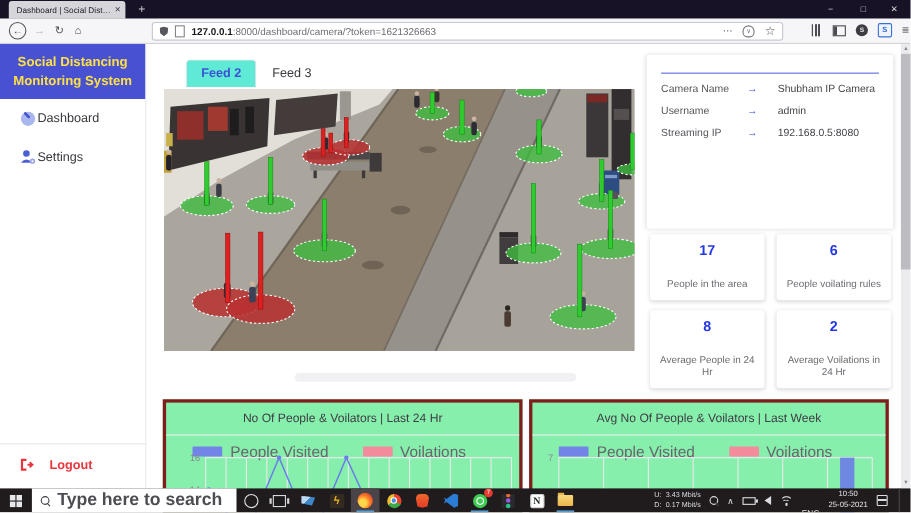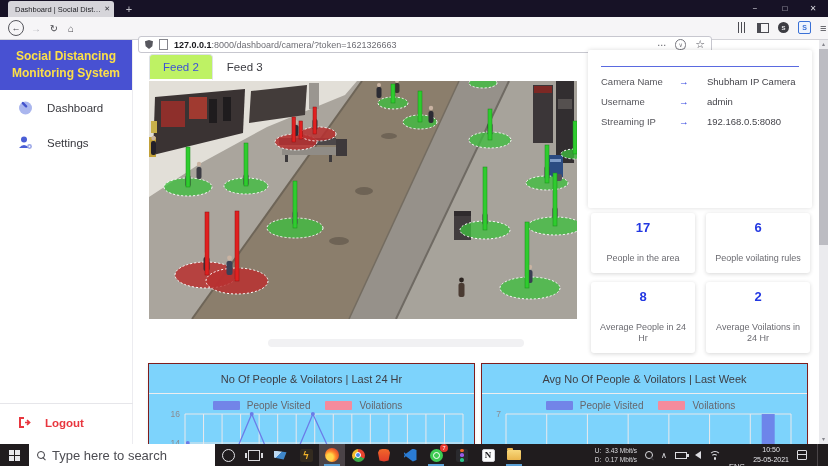--- a/index.html
+++ b/index.html
@@ -14,21 +14,21 @@
   .newtab{position:absolute;left:121px;top:0;width:16px;height:17px;color:#c4c3cb;font-size:11px;
     display:flex;align-items:center;justify-content:center;}
   .winctl{position:absolute;top:0;height:17px;width:30px;display:flex;align-items:center;justify-content:center;
     color:#d9d8de;font-size:8px;}
   
   .navbar{position:absolute;left:0;top:17px;width:828px;height:23px;background:#f6f5f7;border-bottom:1px solid #d2d2d7;box-sizing:border-box;}
   .navbtn{position:absolute;top:20px;width:16px;height:16px;display:flex;align-items:center;justify-content:center;
     color:#47474d;font-size:10px;}
   .backcirc{border:1px solid #55555c;border-radius:50%;width:14px;height:14px;font-size:9px;}
   .urlbar{position:absolute;left:138px;top:20px;width:574px;height:17px;background:#fff;border:1px solid #c7c7cf;
-    border-radius:3px;box-sizing:border-box;display:flex;align-items:center;padding:0 6px;margin-top:16px;}
+    border-radius:3px;box-sizing:border-box;display:flex;align-items:center;padding:0 6px;}
   .shield{width:8px;height:9px;background:#57575e;clip-path:polygon(50% 0,100% 15%,92% 70%,50% 100%,8% 70%,0 15%);margin-right:6px;}
   .pageicon{width:7px;height:9px;background:#fff;border:1px solid #85858c;margin-right:6px;}
   .urltext{font-size:9px;color:#6d6d74;white-space:nowrap;overflow:hidden;flex:1;}
   .urltext b{color:#17171c;font-weight:700;}
   .urlbar .mini{color:#56565e;font-size:9px;margin-left:9px;}
   .pocket{width:9px;height:9px;border-radius:50% 50% 40% 40%;border:1px solid #76767e;font-size:6px;color:#76767e;
     display:flex;align-items:center;justify-content:center;margin-left:9px;}
   .toolicons{position:absolute;top:21px;display:flex;gap:9px;align-items:center;}
   .lib{width:10px;height:11px;background:
     linear-gradient(90deg,#4b4b52 1.5px,transparent 1.5px 3px,#4b4b52 3px 4.5px,transparent 4.5px 6px,#4b4b52 6px 7.5px,transparent 7.5px);}
@@ -36,68 +36,68 @@
     background:linear-gradient(90deg,#4b4b52 3px,transparent 3px);}
   .extdark{width:11px;height:11px;border-radius:50%;background:#3c3c43;color:#e8e8ec;font-size:6px;font-weight:700;
     display:flex;align-items:center;justify-content:center;}
   .extblue{width:11px;height:11px;border:1px solid #3a70d6;border-radius:2px;color:#3a70d6;font-size:7px;font-weight:700;
     display:flex;align-items:center;justify-content:center;background:#eef3fd;}
   .hamb{color:#3d3d44;font-size:11px;}
   
   .sidebar{position:absolute;left:0;top:40px;width:133px;height:404px;background:#fff;border-right:1px solid #ececf0;box-sizing:border-box;}
   .sb-head{height:50px;background:#4851d2;color:#fde047;font-weight:700;font-size:12px;line-height:1.4;
     display:flex;align-items:center;justify-content:center;text-align:center;padding:0 6px;box-sizing:border-box;}
-  .sb-item{display:flex;align-items:center;gap:13px;padding:9px 0 9px 17px;font-size:11.5px;color:#38383e;font-weight:500;}
+  .sb-item{display:flex;align-items:center;padding:9px 0 9px 17px;font-size:11.5px;color:#38383e;font-weight:500;}
   .sb-item:first-of-type{margin-top:12px;}
   .sb-logout{position:absolute;left:0;bottom:6px;width:133px;border-top:1px solid #e6e6ea;
     display:flex;align-items:center;gap:13px;padding:11px 0 8px 17px;box-sizing:border-box;
     color:#e8363e;font-weight:700;font-size:11.5px;}
   
   .feedtabs{position:absolute;left:149px;top:54px;display:flex;font-size:11.5px;}
   .ftab{padding:6px 13px;color:#3a3a40;border:1px solid transparent;border-radius:4px 4px 0 0;}
-  .ftab.active{color:#3e51d6;font-weight:400;border-color:#dee2e6;border-bottom-color:#fff;background:#bef264;}
+  .ftab.active{color:#3e51d6;font-weight:700;border-color:#dee2e6;border-bottom-color:#fff;background:#5eead4;margin-left:20px;}
   .feedwrap{position:absolute;left:149px;top:81px;width:428px;height:238px;overflow:hidden;}
   
   .cam-card{position:absolute;left:588px;top:50px;width:224px;height:158px;background:#fff;border-radius:2px;
     box-shadow:0 0 5px rgba(0,0,0,.14);padding:9px 13px;box-sizing:border-box;}
   .cam-title{color:#2b3fd9;font-weight:700;font-size:12.5px;}
   .cam-hr{border:none;border-top:1.5px solid #5a6ae0;margin:7px 0 4px 0;}
   .cam-row{display:flex;margin-top:9px;font-size:9.5px;}
   .cam-label{width:78px;color:#55555b;}
   .cam-arrow{width:28px;color:#3346e0;}
   .cam-value{color:#44444a;}
   
   .stats{position:absolute;left:591px;top:213px;width:222px;display:grid;
     grid-template-columns:104px 104px;column-gap:11px;row-gap:9px;}
   .stat-card{background:#fff;border-radius:3px;box-shadow:0 1px 4px rgba(0,0,0,.16);text-align:center;padding:7px 5px 8px;}
   .stat-value{color:#2338e2;font-weight:700;font-size:13px;}
   .stat-label{color:#6b6b71;font-size:9px;line-height:1.3;margin-top:18px;}
   .divbar{position:absolute;left:268px;top:339px;width:256px;height:8px;background:#f1f1f3;border-radius:4px;}
   
-  .chart-card{position:absolute;top:363px;width:327px;height:103px;background:#7dd3fc;border:1px solid #7f1d1d;
+  .chart-card{position:absolute;top:363px;width:327px;height:103px;background:#86efac;border:3px solid #7f1d1d;
     box-shadow:0 1px 3px rgba(0,0,0,.07);box-sizing:border-box;}
   .chart-title{text-align:center;font-size:11px;color:#3e3e44;margin-top:9px;}
   .chart-hr{border:none;border-top:1px solid #ededef;margin:8px 0 0 0;}
   .legend{display:flex;justify-content:center;align-items:center;gap:7px;margin-top:6px;}
   .lg-box{width:27px;height:9px;border-radius:1px;}
-  .lg-label{font-size:10px;color:#66666c;margin-right:8px;}
+  .lg-label{font-size:14px;color:#66666c;margin-right:24px;}
   .plot{position:absolute;left:8px;top:44px;width:311px;height:59px;}
   
   .pgscroll{position:absolute;right:0;top:40px;width:9px;height:404px;background:#ebebee;}
   .pgthumb{position:absolute;left:0;top:9px;width:9px;height:196px;background:#bcbcc2;}
   .pgarrow{position:absolute;left:0;width:9px;height:9px;color:#85858c;font-size:6px;text-align:center;line-height:9px;}
   
   .taskbar{position:absolute;left:0;top:444px;width:828px;height:22px;background:#201c1e;display:flex;align-items:center;z-index:50;}
   .startbtn{width:29px;height:22px;display:flex;align-items:center;justify-content:center;}
   .winlogo{width:11px;height:11px;display:grid;grid-template-columns:5px 5px;grid-template-rows:5px 5px;gap:1px;}
   .winlogo i{background:#e8e8ec;}
   .tsearch{width:186px;height:22px;background:#fff;display:flex;align-items:center;gap:7px;padding-left:8px;box-sizing:border-box;}
   .mag{width:6px;height:6px;border:1.2px solid #3e3e44;border-radius:50%;position:relative;flex:none;}
   .mag::after{content:"";position:absolute;left:5px;top:5px;width:4px;height:1.2px;background:#3e3e44;transform:rotate(45deg);transform-origin:0 0;}
-  .tsearch span{font-size:13px;color:#4c4c52;}
+  .tsearch span{font-size:16px;color:#4c4c52;font-weight:bold;}
   .ticon{width:26px;height:22px;display:flex;align-items:center;justify-content:center;position:relative;flex:none;}
   .ticon.open::after{content:"";position:absolute;left:5px;bottom:0;width:16px;height:2px;background:#5a9fd4;}
   .ticon.active{background:#4a4347;}
   .cortana{width:11px;height:11px;border:1.3px solid #e4e4e8;border-radius:50%;}
   .taskview{width:10px;height:9px;border:1px solid #d8d8dc;position:relative;}
   .taskview::before,.taskview::after{content:"";position:absolute;top:2px;width:2px;height:5px;background:#d8d8dc;}
   .taskview::before{left:-4px;} .taskview::after{right:-4px;}
   .laptop{width:13px;height:9px;background:linear-gradient(135deg,#bcd9f2 40%,#3f86c9 40%);clip-path:polygon(0 0,100% 20%,78% 100%,0 78%);}
   .lightning{width:13px;height:13px;background:#332b20;border-radius:2px;color:#f2b32a;font-size:10px;font-weight:700;
     display:flex;align-items:center;justify-content:center;}

